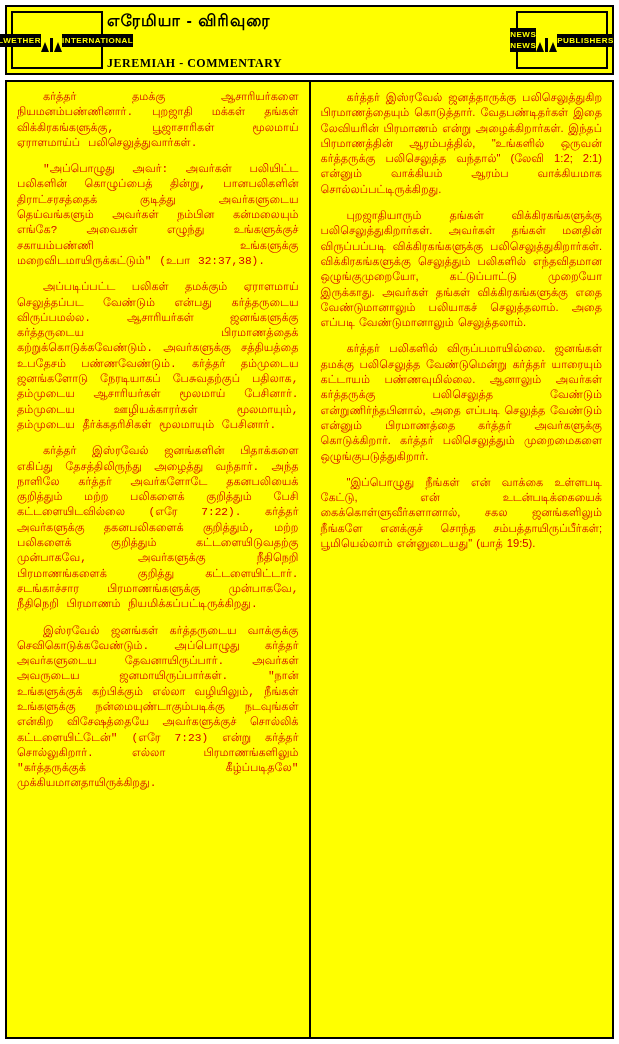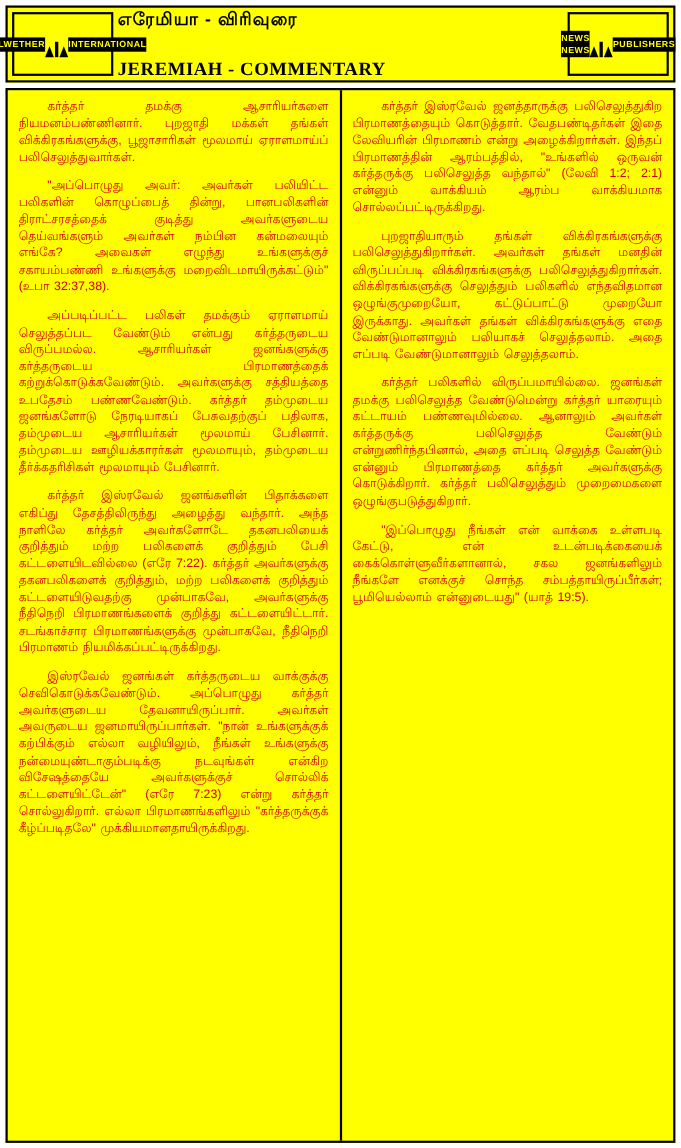--- a/index.html
+++ b/index.html
@@ -93,21 +93,21 @@
   }
   .title-ta {
     font-size: 16px;
     font-weight: bold;
     color: #000000;
     letter-spacing: 1px;
     text-align: center;
   }
   .title-en {
     font-family: "Liberation Serif", serif;
-    font-size: 17px;
+    font-size: 12px;
     font-weight: bold;
     color: #000000;
     letter-spacing: .5px;
     text-align: center;
   }
 
   
   .body-area {
     position: absolute;
     left: 5px;
@@ -119,20 +119,21 @@
     box-sizing: border-box;
     display: flex;
   }
   .col {
     flex: 1;
     padding: 8px 10px 8px 10px;
     box-sizing: border-box;
   }
   .col-left {
     border-right: 2px solid #000000;
+    font-family: Liberation Mono, monospace;
   }
   .para {
     color: #d00000;
     font-size: 11.2px;
     line-height: 15.3px;
     text-align: justify;
     text-indent: 26px;
     margin: 0 0 11px 0;
     word-spacing: 1px;
   }

